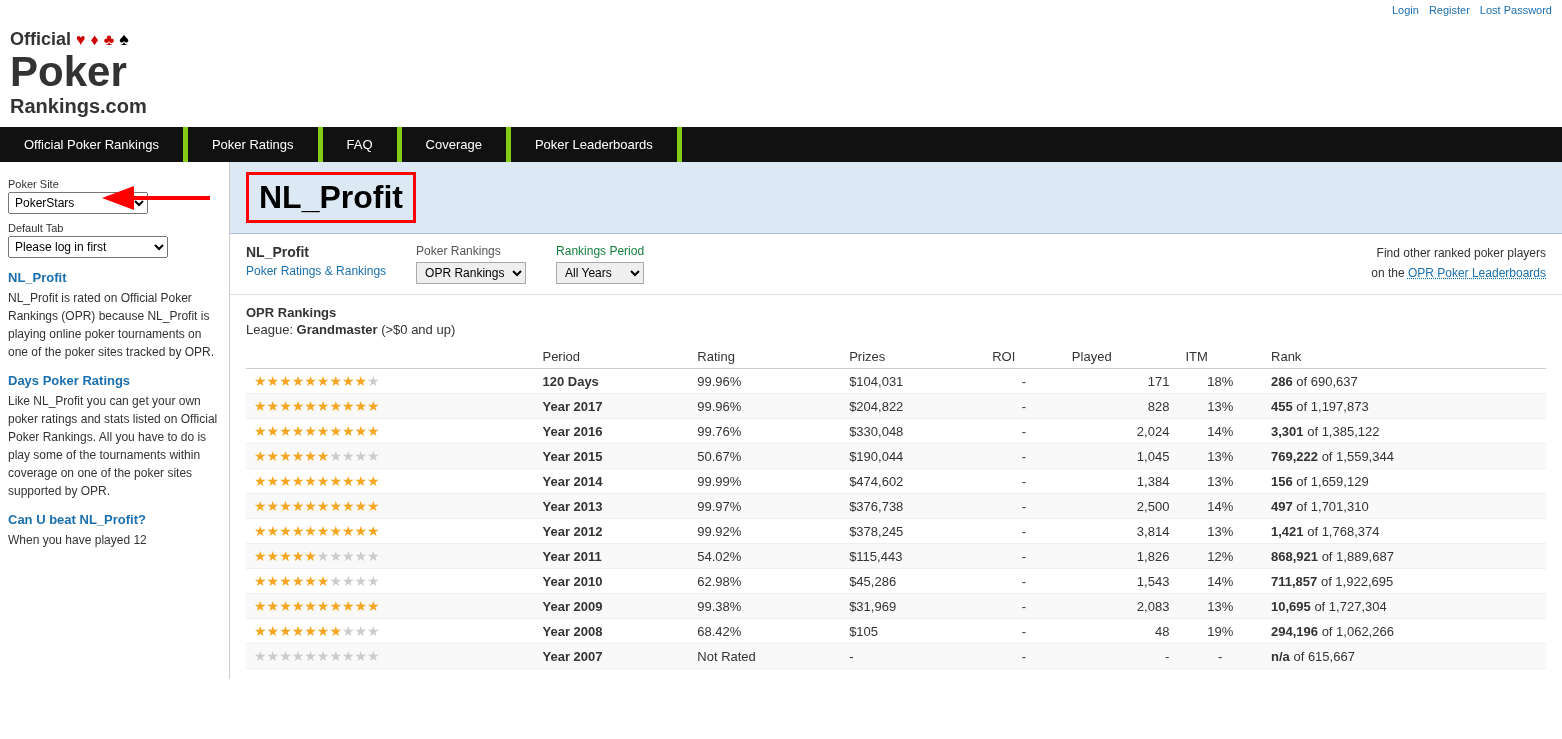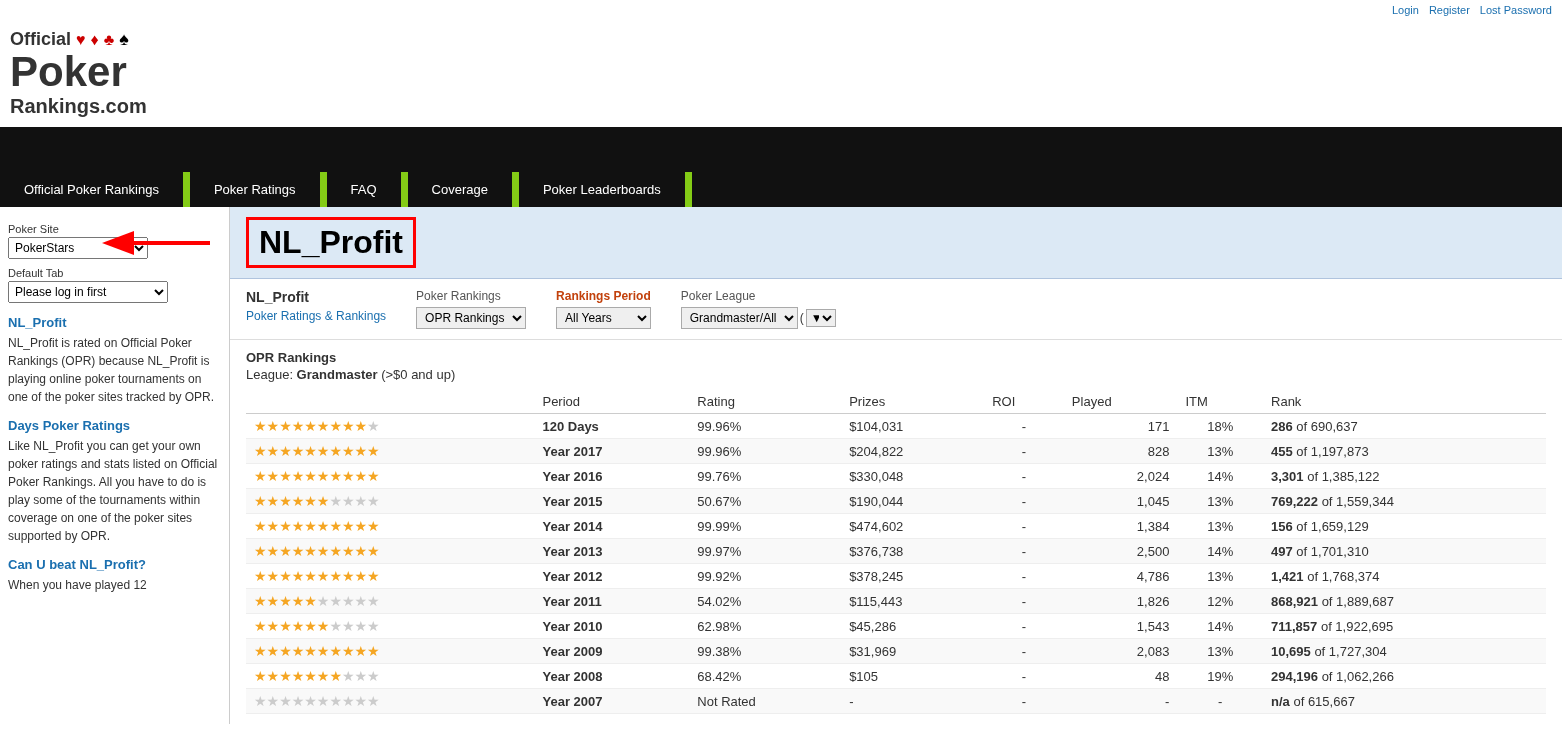--- a/index.html
+++ b/index.html
@@ -12,21 +12,21 @@
     
     #logo-area { padding: 8px 10px 8px 10px; display: flex; align-items: center; }
     #logo-text { font-size: 13px; line-height: 1.3; }
     #logo-text .official { font-size: 18px; font-weight: bold; }
     #logo-text .poker { font-size: 38px; font-weight: bold; line-height: 1; }
     .suit-icons { color: #c00; font-size: 16px; }
     .suit-black { color: #000; }
 
     
     #nav-bar { background: #111; display: flex; padding: 0; }
-    #nav-bar .nav-item { color: #fff; padding: 10px 24px; font-size: 13px; cursor: pointer; white-space: nowrap; border-right: 7px solid #84cc16; margin-top: 45px; }
+    #nav-bar .nav-item { color: #fff; padding: 10px 24px; font-size: 13px; cursor: pointer; white-space: nowrap; border-right: 5px solid #84cc16; }
 
     
     #main { display: flex; }
 
     
     #sidebar { width: 230px; min-width: 230px; padding: 8px; border-right: 1px solid #ccc; background: #fff; }
     #search-box { border: 2px solid #e00; padding: 4px; margin-bottom: 6px; }
     #search-label { font-size: 11px; color: #333; margin-bottom: 2px; }
     #search-row { display: flex; align-items: center; gap: 4px; }
     #search-input { background: #ffffcc; border: 1px solid #aaa; padding: 3px 5px; width: 160px; font-size: 13px; }
@@ -150,36 +150,28 @@
         <div id="player-name-sub" style="font-weight:bold;font-size:14px;">NL_Profit</div>
         <div id="player-sub" style="font-size:12px;color:#1a6faf;">Poker Ratings &amp; Rankings</div>
       </div>
       <div class="control-group">
         <div style="font-size:12px;color:#555;">Poker Rankings</div>
         <select style="font-size:12px;padding:2px 4px;border:1px solid #aaa;">
           <option>OPR Rankings</option>
         </select>
       </div>
       <div class="control-group">
-        <div style="font-size:12px;color:#c2410c;font-weight:bold;">Rankings Period</div>
+        <div style="font-size:12px;color:#15803d;">Rankings Period</div>
         <select style="font-size:12px;padding:2px 4px;border:1px solid #aaa;">
           <option>All Years</option>
         </select>
       </div>
-      <div class="control-group">
-        <div style="font-size:12px;color:#555;">Poker League</div>
-        <div style="display:flex;align-items:center;gap:2px;">
-          <select style="font-size:12px;padding:2px 4px;border:1px solid #aaa;">
-            <option>Grandmaster/All</option>
-          </select>
-          <span style="font-size:12px;">(</span>
-          <select style="font-size:12px;width:30px;border:1px solid #aaa;">
-            <option>▼</option>
-          </select>
-        </div>
+      <div id="find-players" style="font-size:12px;color:#333;text-align:right;flex:1;line-height:1.6;">
+        <span>Find other ranked poker players</span><br>
+        on the <a href="#" style="color:#1a6faf;text-decoration:underline dotted;">OPR Poker Leaderboards</a>
       </div>
     </div>
 
     <div id="table-area">
       <div id="opr-title">OPR Rankings</div>
       <div id="league-subtitle">
         League: <strong>Grandmaster</strong> (&gt;$0 and up)
       </div>
 
       <table>
@@ -255,21 +247,21 @@
               <td style="text-align: right;">2,500</td>
               <td style="text-align: center;">14%</td>
               <td><strong>497</strong> of 1,701,310</td>
             </tr>
             <tr>
               <td style="white-space: nowrap;"><span style="color:#f5a623;font-size:14px;">★</span><span style="color:#f5a623;font-size:14px;">★</span><span style="color:#f5a623;font-size:14px;">★</span><span style="color:#f5a623;font-size:14px;">★</span><span style="color:#f5a623;font-size:14px;">★</span><span style="color:#f5a623;font-size:14px;">★</span><span style="color:#f5a623;font-size:14px;">★</span><span style="color:#f5a623;font-size:14px;">★</span><span style="color:#f5a623;font-size:14px;">★</span><span style="color:#f5a623;font-size:14px;">★</span></td>
               <td style="font-weight: bold;">Year 2012</td>
               <td>99.92%</td>
               <td>$378,245</td>
               <td style="text-align: center;">-</td>
-              <td style="text-align: right;">4,786</td>
+              <td style="text-align: right;">3,814</td>
               <td style="text-align: center;">13%</td>
               <td><strong>1,421</strong> of 1,768,374</td>
             </tr>
             <tr>
               <td style="white-space: nowrap;"><span style="color:#f5a623;font-size:14px;">★</span><span style="color:#f5a623;font-size:14px;">★</span><span style="color:#f5a623;font-size:14px;">★</span><span style="color:#f5a623;font-size:14px;">★</span><span style="color:#f5a623;font-size:14px;">★</span><span style="color:#ccc;font-size:14px;">★</span><span style="color:#ccc;font-size:14px;">★</span><span style="color:#ccc;font-size:14px;">★</span><span style="color:#ccc;font-size:14px;">★</span><span style="color:#ccc;font-size:14px;">★</span></td>
               <td style="font-weight: bold;">Year 2011</td>
               <td>54.02%</td>
               <td>$115,443</td>
               <td style="text-align: center;">-</td>
               <td style="text-align: right;">1,826</td>

